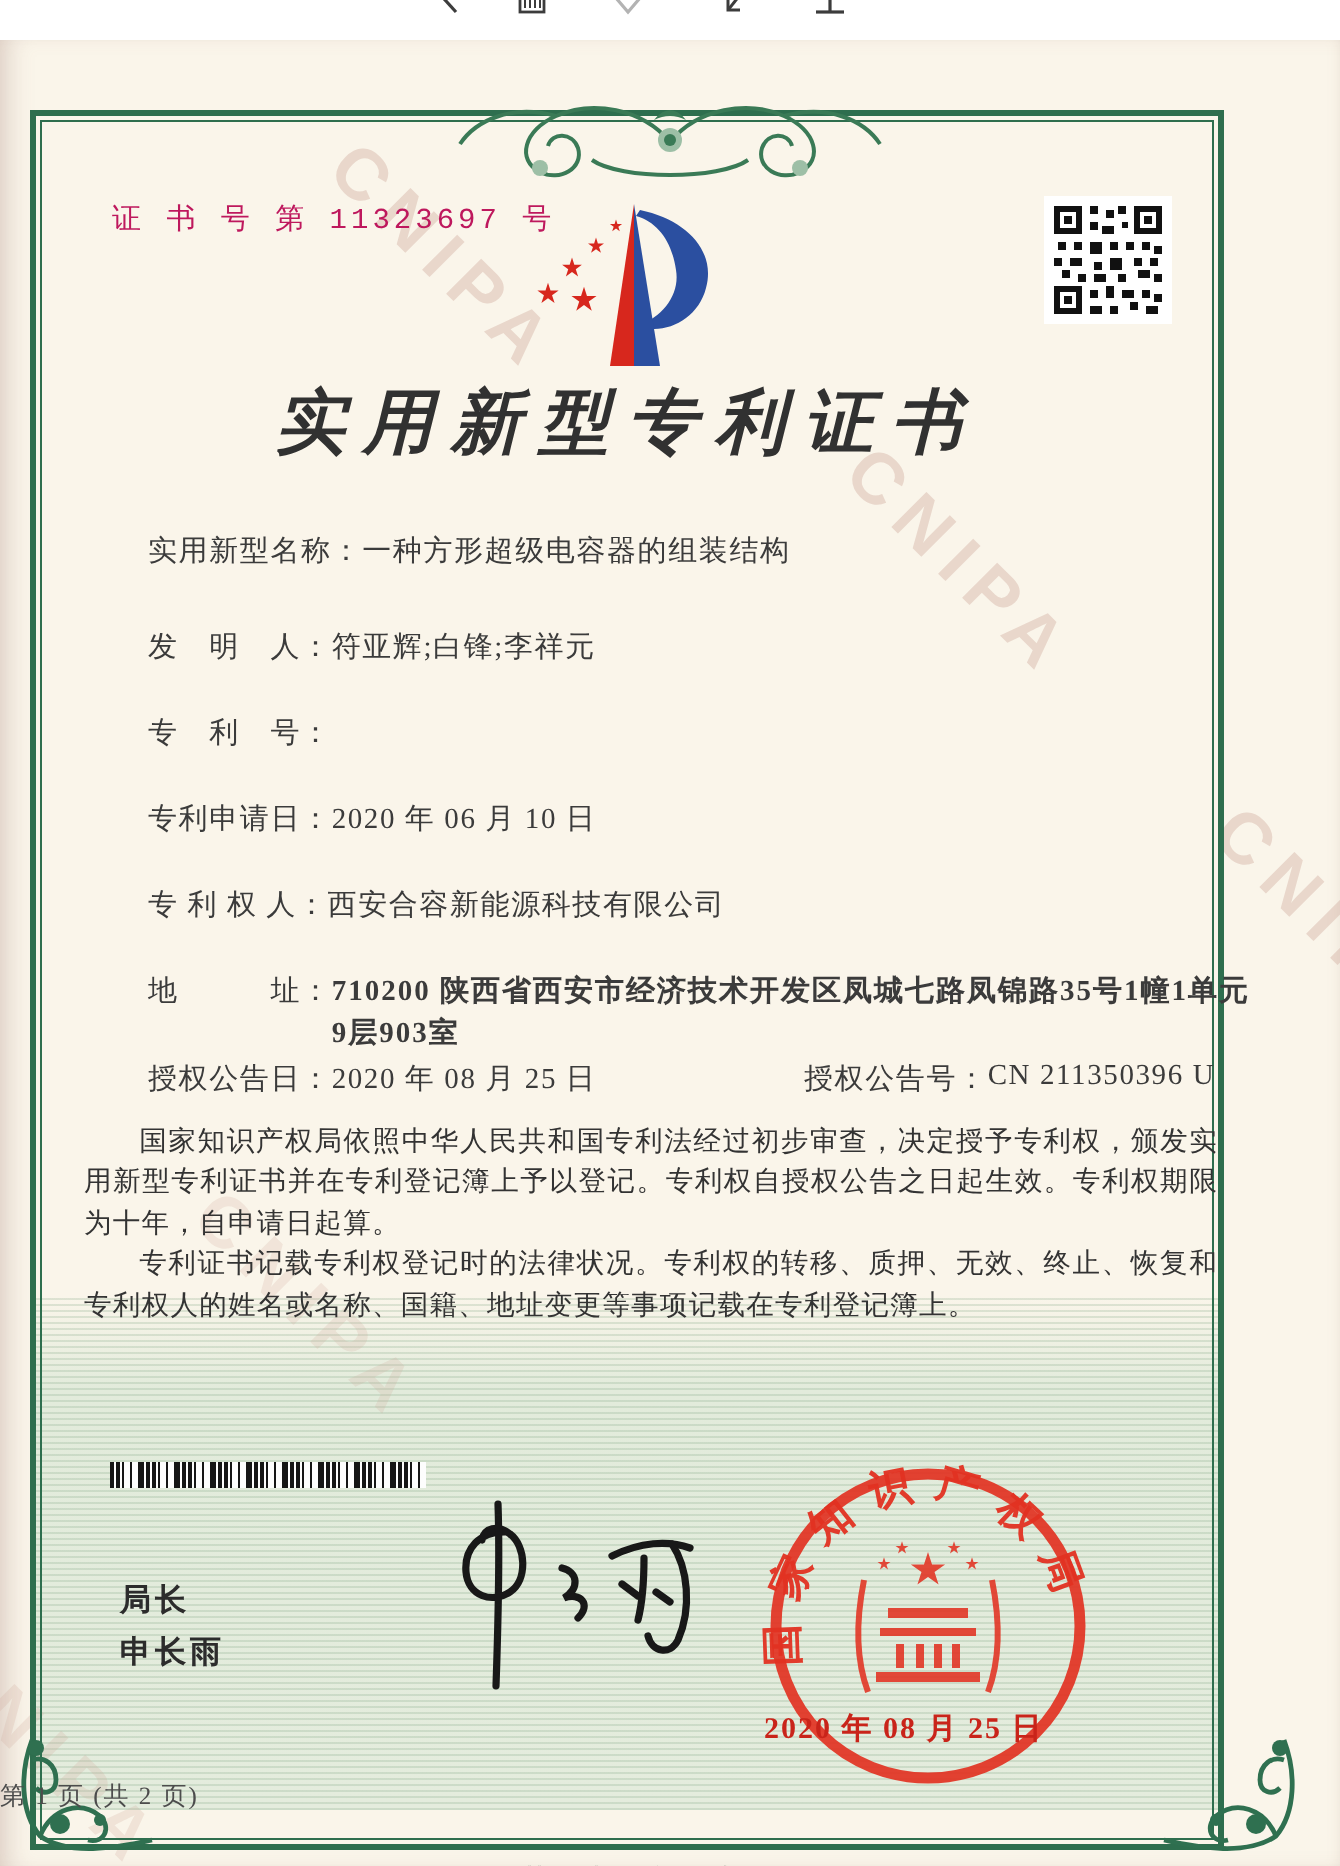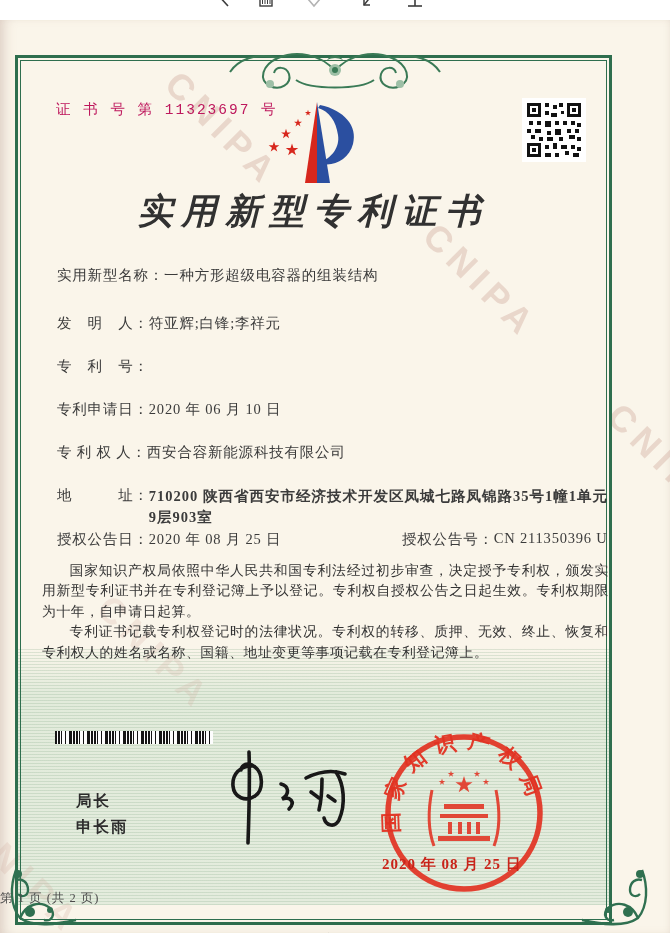--- a/index.html
+++ b/index.html
@@ -43,34 +43,34 @@
   .orn{position:absolute;z-index:3;}
   
   .cert-no{position:absolute;left:56px;top:80px;z-index:4;font-size:14.5px;color:#be185d;letter-spacing:2px;white-space:pre;font-family:Liberation Mono, monospace;}
   .logo{position:absolute;left:260px;top:82px;z-index:4;}
   .qr{position:absolute;left:522px;top:78px;z-index:4;background:#fff;padding:3px;}
   .title{
     position:absolute;left:0;top:168px;width:627px;z-index:4;text-align:center;
     font-size:35px;font-weight:bold;color:#313131;letter-spacing:9px;white-space:nowrap;font-style:italic;
   }
   .row{position:absolute;left:57px;z-index:4;display:flex;font-size:14.5px;color:#3b3b3b;letter-spacing:.8px;}
-  .row .lbl{white-space:pre;flex:none;}
+  .row .lbl{white-space:pre;flex:none;margin-left:17px;}
   .row .val{white-space:pre;}
   .row .val.wrap{white-space:normal;width:462px;line-height:21px;letter-spacing:1px;font-weight:bold;}
   .row2{position:absolute;left:402px;z-index:4;display:flex;font-size:14.5px;color:#3b3b3b;letter-spacing:.8px;white-space:pre;}
   .paras{
     position:absolute;left:42px;top:541px;width:567px;z-index:4;
     font-size:13.8px;line-height:20.4px;color:#333;letter-spacing:.6px;text-align:justify;
   }
   .paras p{margin:0;text-indent:2em;}
   .barcode{
     position:absolute;left:55px;top:711px;width:158px;height:13px;z-index:4;
     background:repeating-linear-gradient(90deg,#151515 0 2px,#fdfdfd 2px 3px,#151515 3px 5px,#fdfdfd 5px 6px,#151515 6px 7px,#fdfdfd 7px 10px,#151515 10px 11px,#fdfdfd 11px 14px,#151515 14px 17px,#fdfdfd 17px 18px);
   }
-  .director{position:absolute;left:76px;top:768px;z-index:4;font-size:15.5px;font-weight:600;color:#2c2c2c;letter-spacing:2px;line-height:26px;}
+  .director{position:absolute;left:60px;top:768px;z-index:4;font-size:15.5px;font-weight:600;color:#2c2c2c;letter-spacing:2px;line-height:26px;}
   .sig{position:absolute;left:218px;top:726px;z-index:4;}
   .seal{position:absolute;left:378px;top:710px;z-index:5;}
   .seal-date{
     position:absolute;left:382px;top:835px;width:170px;z-index:6;
     color:#c9241a;font-size:15px;font-weight:600;letter-spacing:1px;white-space:pre;
   }
   .page-foot{position:absolute;left:0;top:870px;width:627px;z-index:4;text-align:left;font-size:12.5px;color:#4c4c4c;letter-spacing:1px;}
   .cont-note{position:absolute;left:0;top:911px;width:640px;z-index:4;text-align:center;font-size:13.5px;color:#333;font-style:italic;letter-spacing:2px;}
 </style>
 </head>

